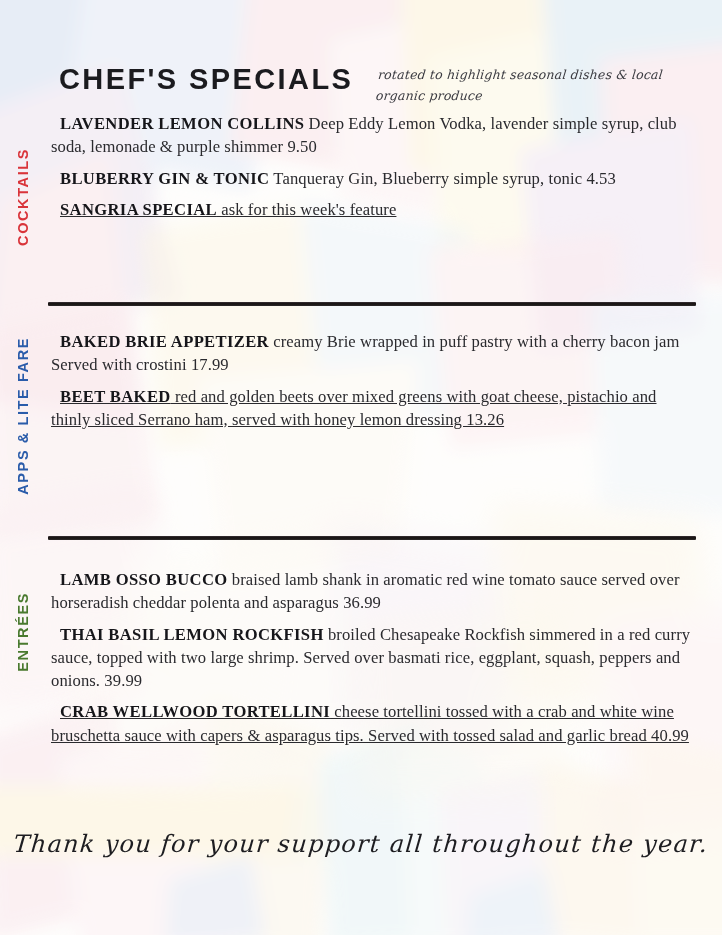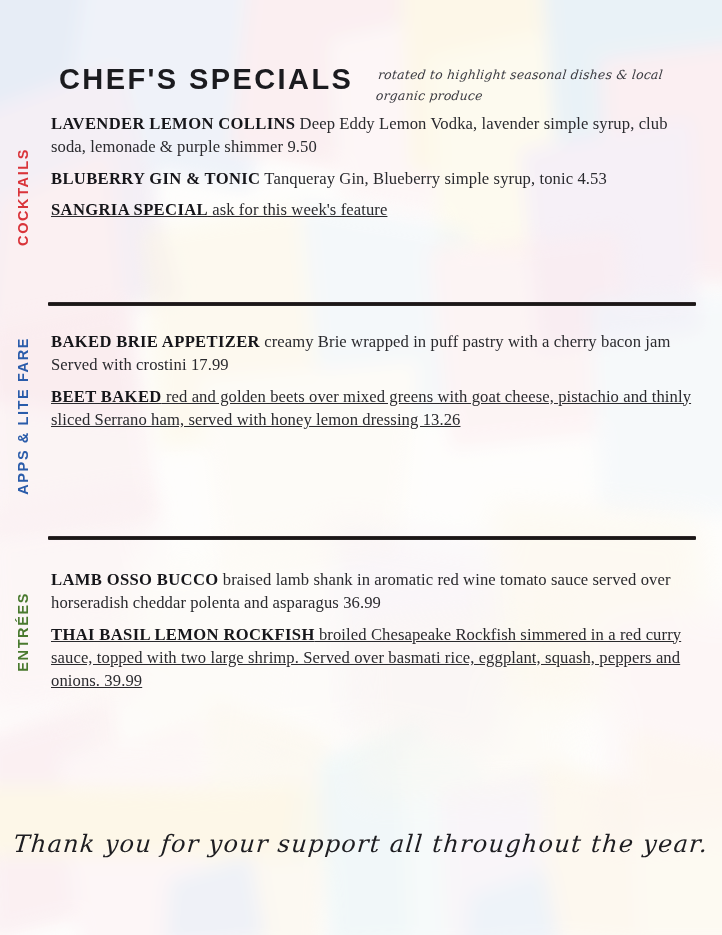--- a/index.html
+++ b/index.html
@@ -105,20 +105,21 @@
     line-height: 23.3px;
     color: #2a2a2e;
     margin-bottom: 8px;
     text-align: left;
   }
   .menu-item:last-child { margin-bottom: 0; text-decoration: underline; }
   .item-name {
     font-weight: bold;
     letter-spacing: 0.35px;
     color: #16161a;
+    margin-left: 9px;
   }
   .item-desc {
     font-weight: normal;
     letter-spacing: 0.1px;
   }
 
   
   .divider {
     position: absolute;
     left: 48px;
@@ -264,19 +265,22 @@
       <div class="section-label" style="top:-8px;height:160px;">
         <span style="color:#4a7a2f;">ENTRÉES</span>
       </div>
       <div class="section-items" style="top:8px;">
         <div class="menu-item">
           <span class="item-name">LAMB OSSO BUCCO</span><span class="item-desc"> braised lamb shank in aromatic red wine tomato sauce served over horseradish cheddar polenta and asparagus 36.99</span>
         </div>
         <div class="menu-item">
           <span class="item-name">THAI BASIL LEMON ROCKFISH</span><span class="item-desc"> broiled Chesapeake Rockfish simmered in a red curry sauce, topped with two large shrimp. Served over basmati rice, eggplant, squash, peppers and onions. 39.99</span>
         </div>
+        <div class="menu-item">
+          <span class="item-name">CRAB WELLWOOD TORTELLINI</span><span class="item-desc"> cheese tortellini tossed with a crab and white wine bruschetta sauce with capers &amp; asparagus tips. Served with tossed salad and garlic bread 40.99</span>
+        </div>
       </div>
     </div>
 
     <div class="footer-note">Thank you for your support all throughout the year.</div>
 
   </div>
 </div>
 
 </body></html>

